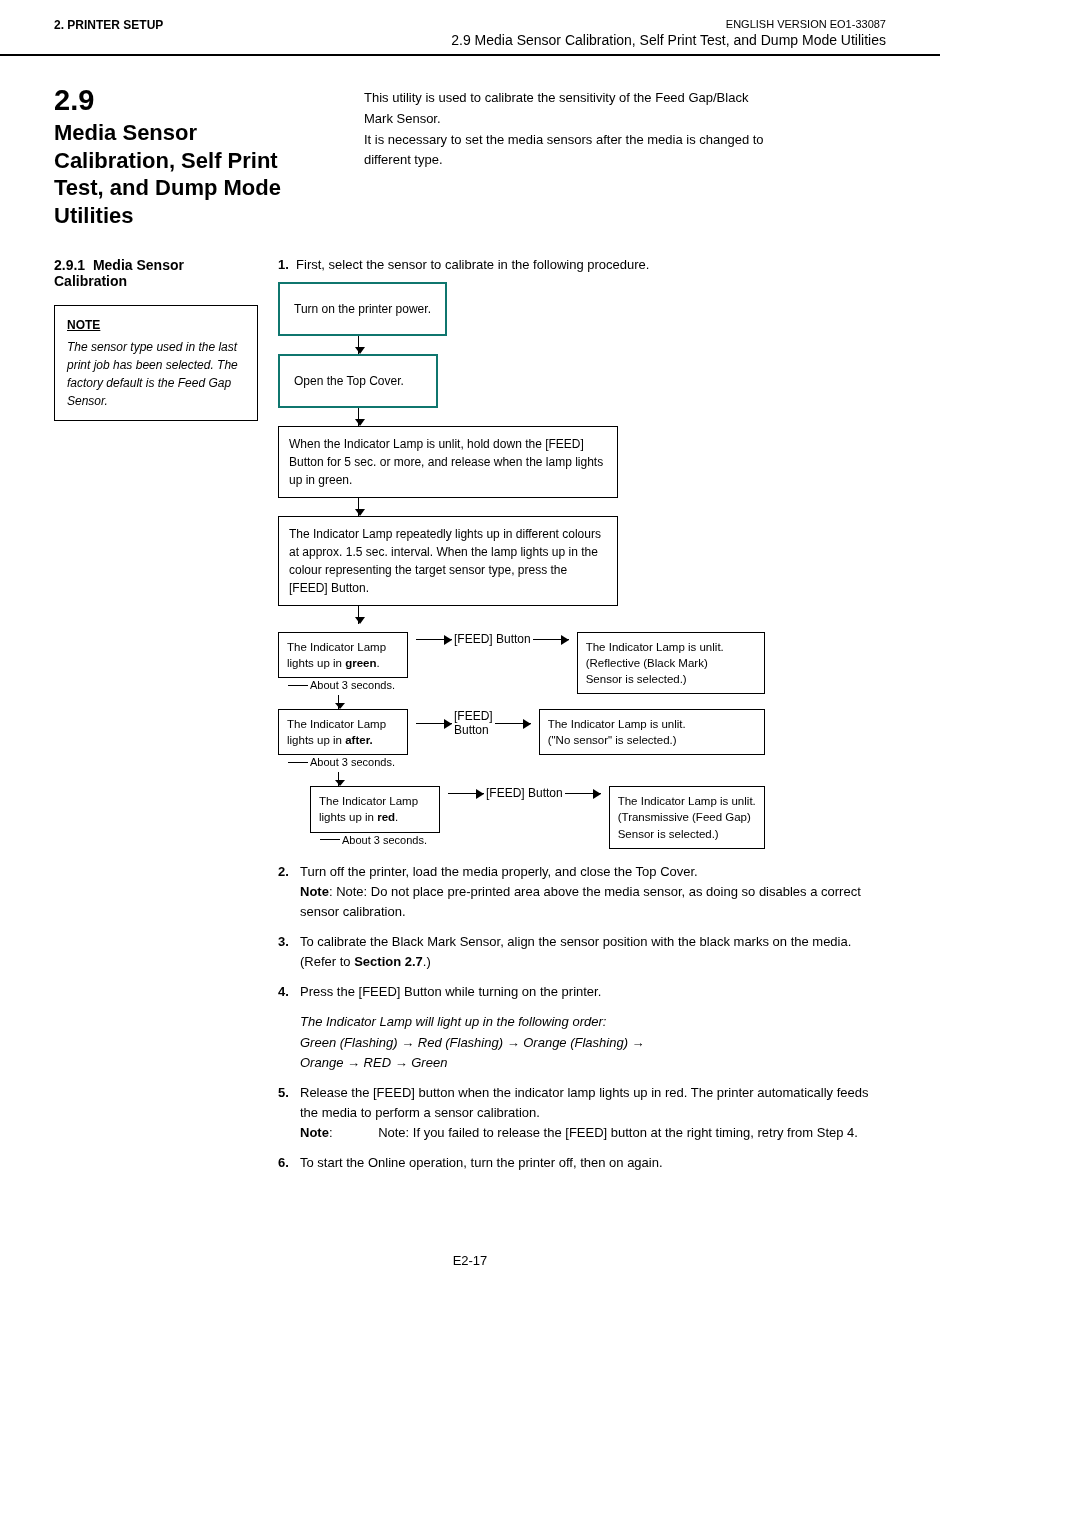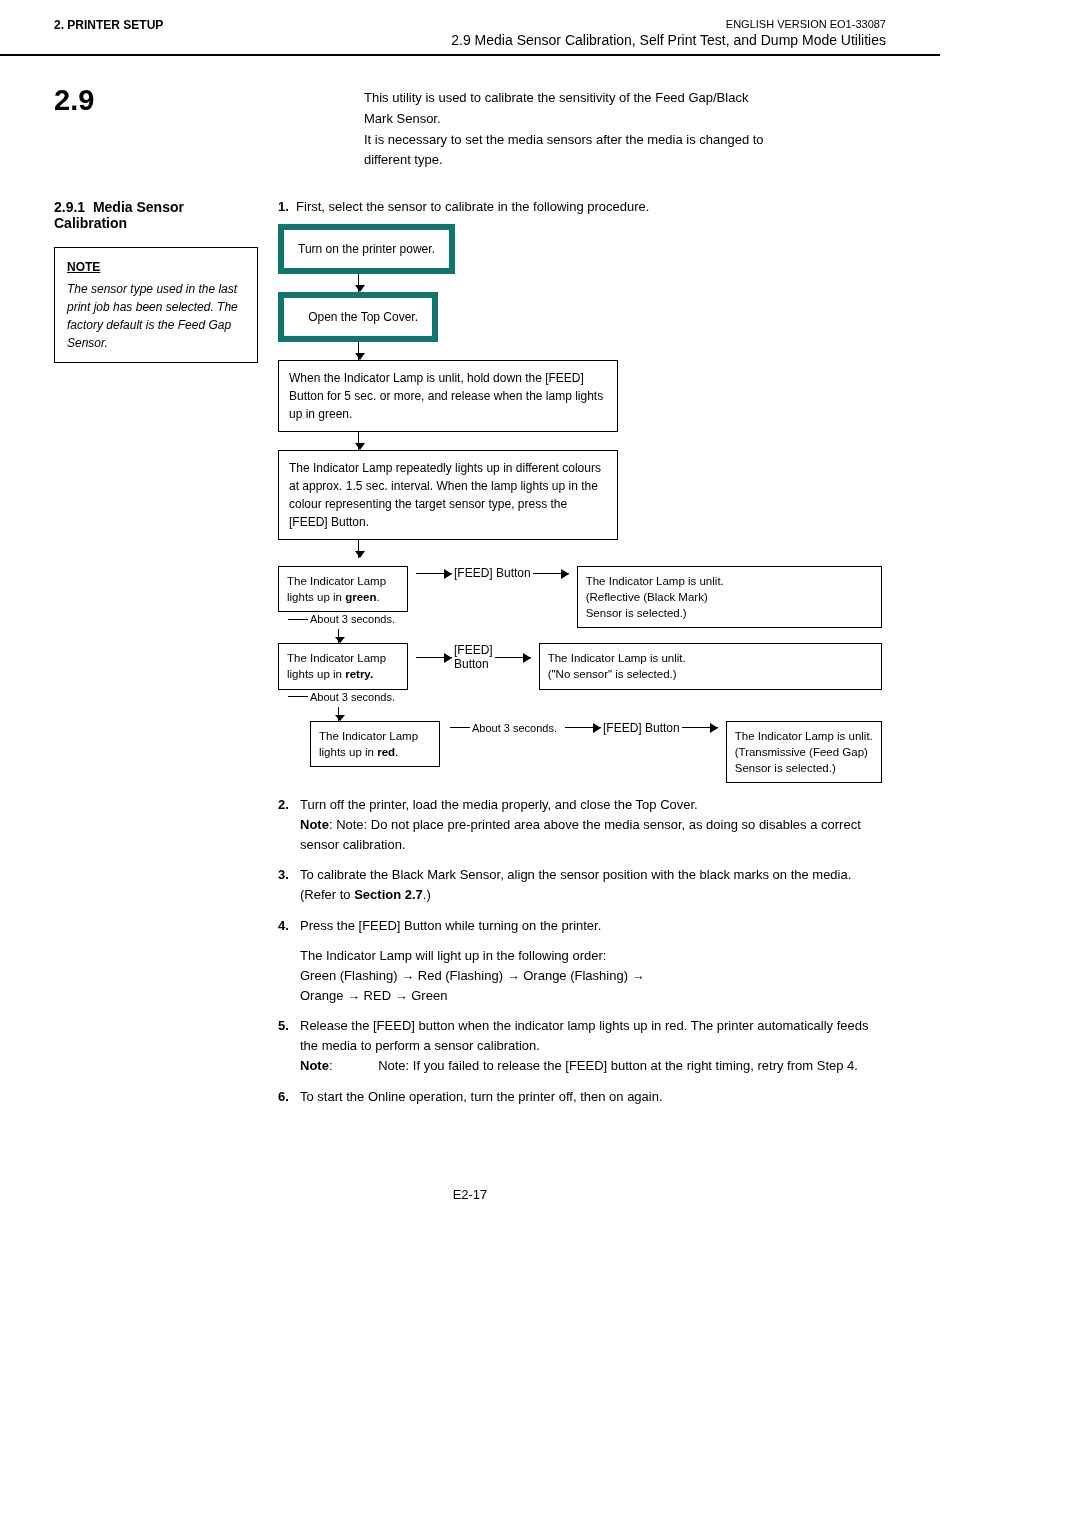--- a/index.html
+++ b/index.html
@@ -129,36 +129,37 @@
     .flow-container {
       display: flex;
       flex-direction: column;
       align-items: flex-start;
     }
     .step-indent {
       margin-left: 22px;
       font-size: 13px;
       line-height: 1.55;
       margin-bottom: 10px;
+      font-style: italic;
     }
     .page-number {
       text-align: center;
       font-size: 13px;
       margin-top: 30px;
       padding-bottom: 20px;
     }
     
     .fc-wrapper {
       margin: 10px 0;
     }
     .fc-top-box {
-      border: 6px solid #0f766e;
-      padding: 12px 14px;
+      border: 2px solid #0f766e;
+      padding: 18px 14px;
       font-size: 12px;
-      text-align: right;
+      text-align: left;
       display: inline-block;
       min-width: 160px;
     }
     .fc-arrow {
       display: block;
       width: 0;
       height: 18px;
       border-left: 1px solid #000;
       margin-left: 80px;
       position: relative;
@@ -261,20 +262,26 @@
       <div class="header-right-top">ENGLISH VERSION EO1-33087</div>
       <div class="header-right-bottom">2.9 Media Sensor Calibration, Self Print Test, and Dump Mode Utilities</div>
     </div>
   </div>
 
   <div class="content">
 
     <div class="section-title-block">
       <div class="section-title-left">
         <div class="section-number">2.9</div>
+        <div class="section-title-main">
+          <span>Media Sensor</span><br>
+          <span>Calibration, Self Print</span><br>
+          <span>Test, and Dump Mode</span><br>
+          <span>Utilities</span>
+        </div>
       </div>
       <div class="section-title-right">
         <span>This utility is used to calibrate the sensitivity of the Feed Gap/Black</span><br>
         <span>Mark Sensor.</span><br>
         <span>It is necessary to set the media sensors after the media is changed to</span><br>
         <span>different type.</span>
       </div>
     </div>
 
     <div class="subsection">
@@ -330,41 +337,41 @@
                 <div class="branch-right-box">
                   The Indicator Lamp is unlit.<br>(Reflective (Black Mark)<br>Sensor is selected.)
                 </div>
               </div>
 
               <span class="sub-fc-arrow"></span>
 
               <div style="display:flex;align-items:flex-start;margin-bottom:0;">
                 <div style="display:flex;flex-direction:column;align-items:flex-start;">
                   <div class="branch-left-box">
-                    The Indicator Lamp lights up in <span class="bold">retry.</span>
+                    The Indicator Lamp lights up in <span class="bold">after.</span>
                   </div>
                   <div class="about-3s-label">
                     <div style="width:20px;height:1px;background:#000;margin-left:10px;margin-right:2px;"></div>
                     <span>About 3 seconds.</span>
                   </div>
                 </div>
                 <div class="branch-middle">
                   <span class="horiz-arrow"></span>
                   <span>[FEED]<br>Button</span>
                   <span class="horiz-arrow"></span>
                 </div>
                 <div class="branch-right-box">
                   The Indicator Lamp is unlit.<br>("No sensor" is selected.)
                 </div>
               </div>
 
               <span class="sub-fc-arrow"></span>
 
               <div style="display:flex;align-items:flex-start;margin-bottom:0;">
-                <div style="display:flex;flex-direction:row;align-items:flex-start;padding-left:32px;">
+                <div style="display:flex;flex-direction:column;align-items:flex-start;padding-left:32px;">
                   <div class="branch-left-box">
                     The Indicator Lamp lights up in <span class="bold">red</span>.
                   </div>
                   <div class="about-3s-label">
                     <div style="width:20px;height:1px;background:#000;margin-left:10px;margin-right:2px;"></div>
                     <span>About 3 seconds.</span>
                   </div>
                 </div>
                 <div class="branch-middle">
                   <span class="horiz-arrow"></span>

